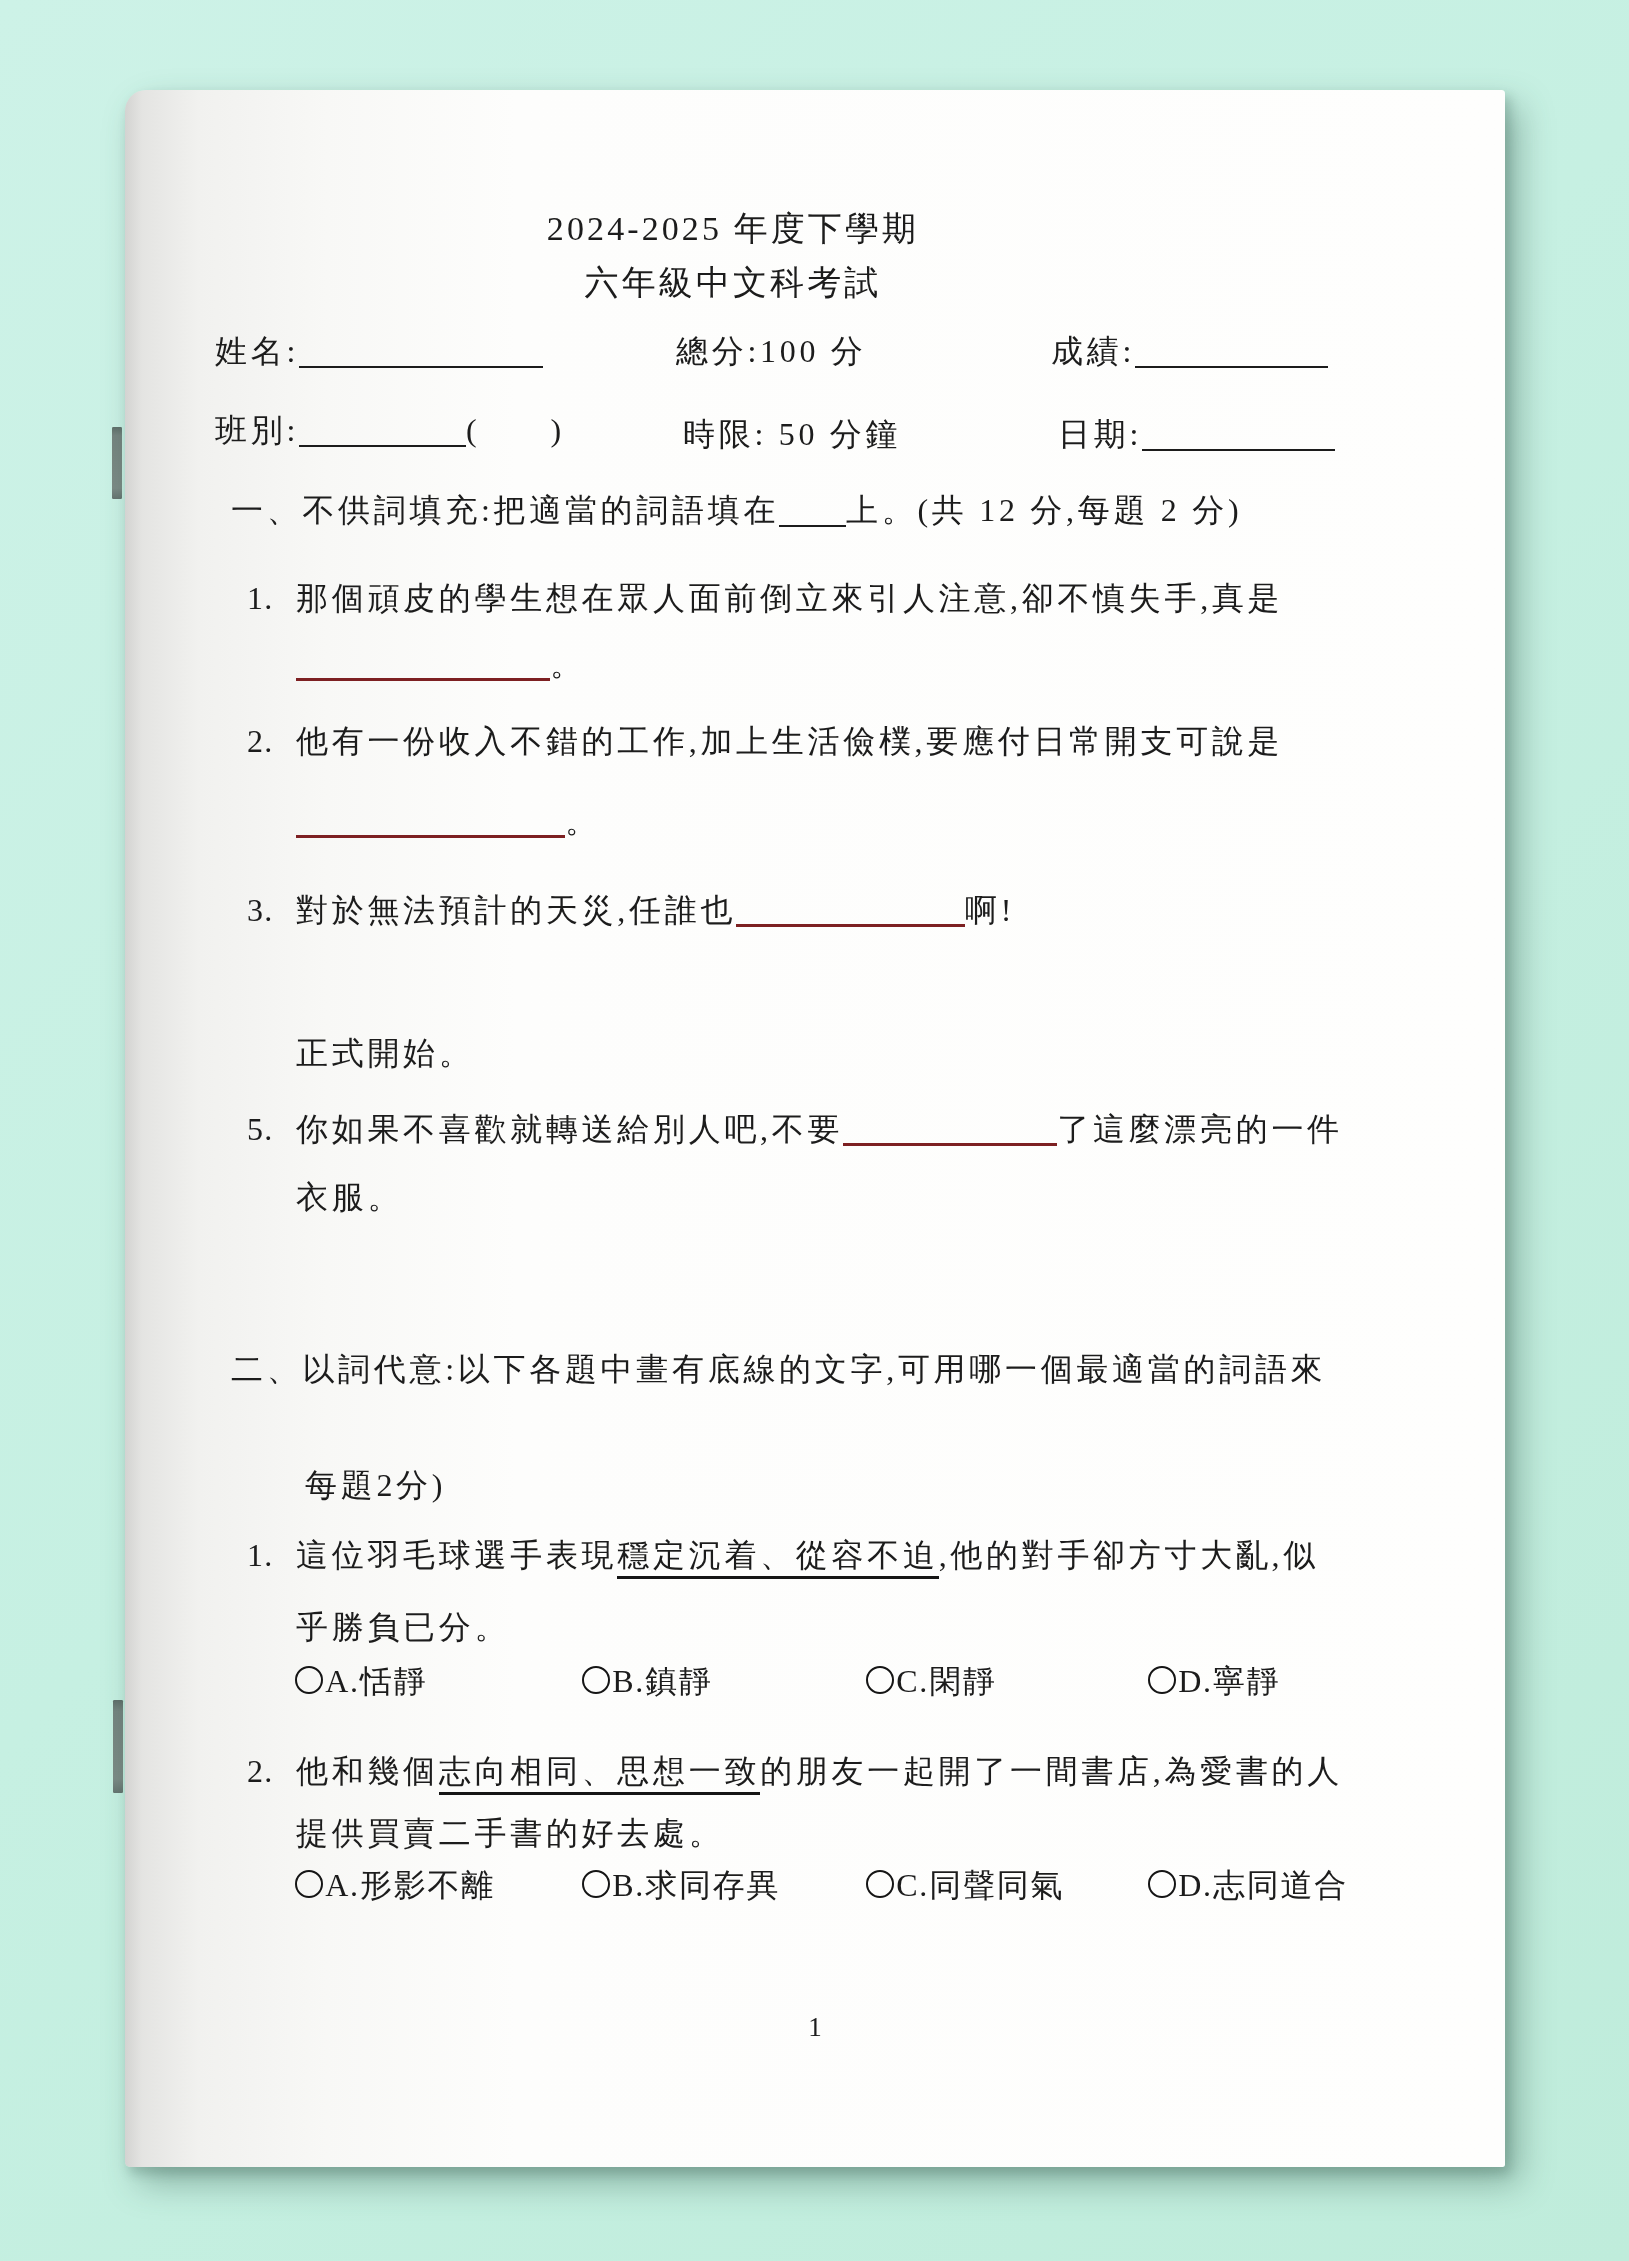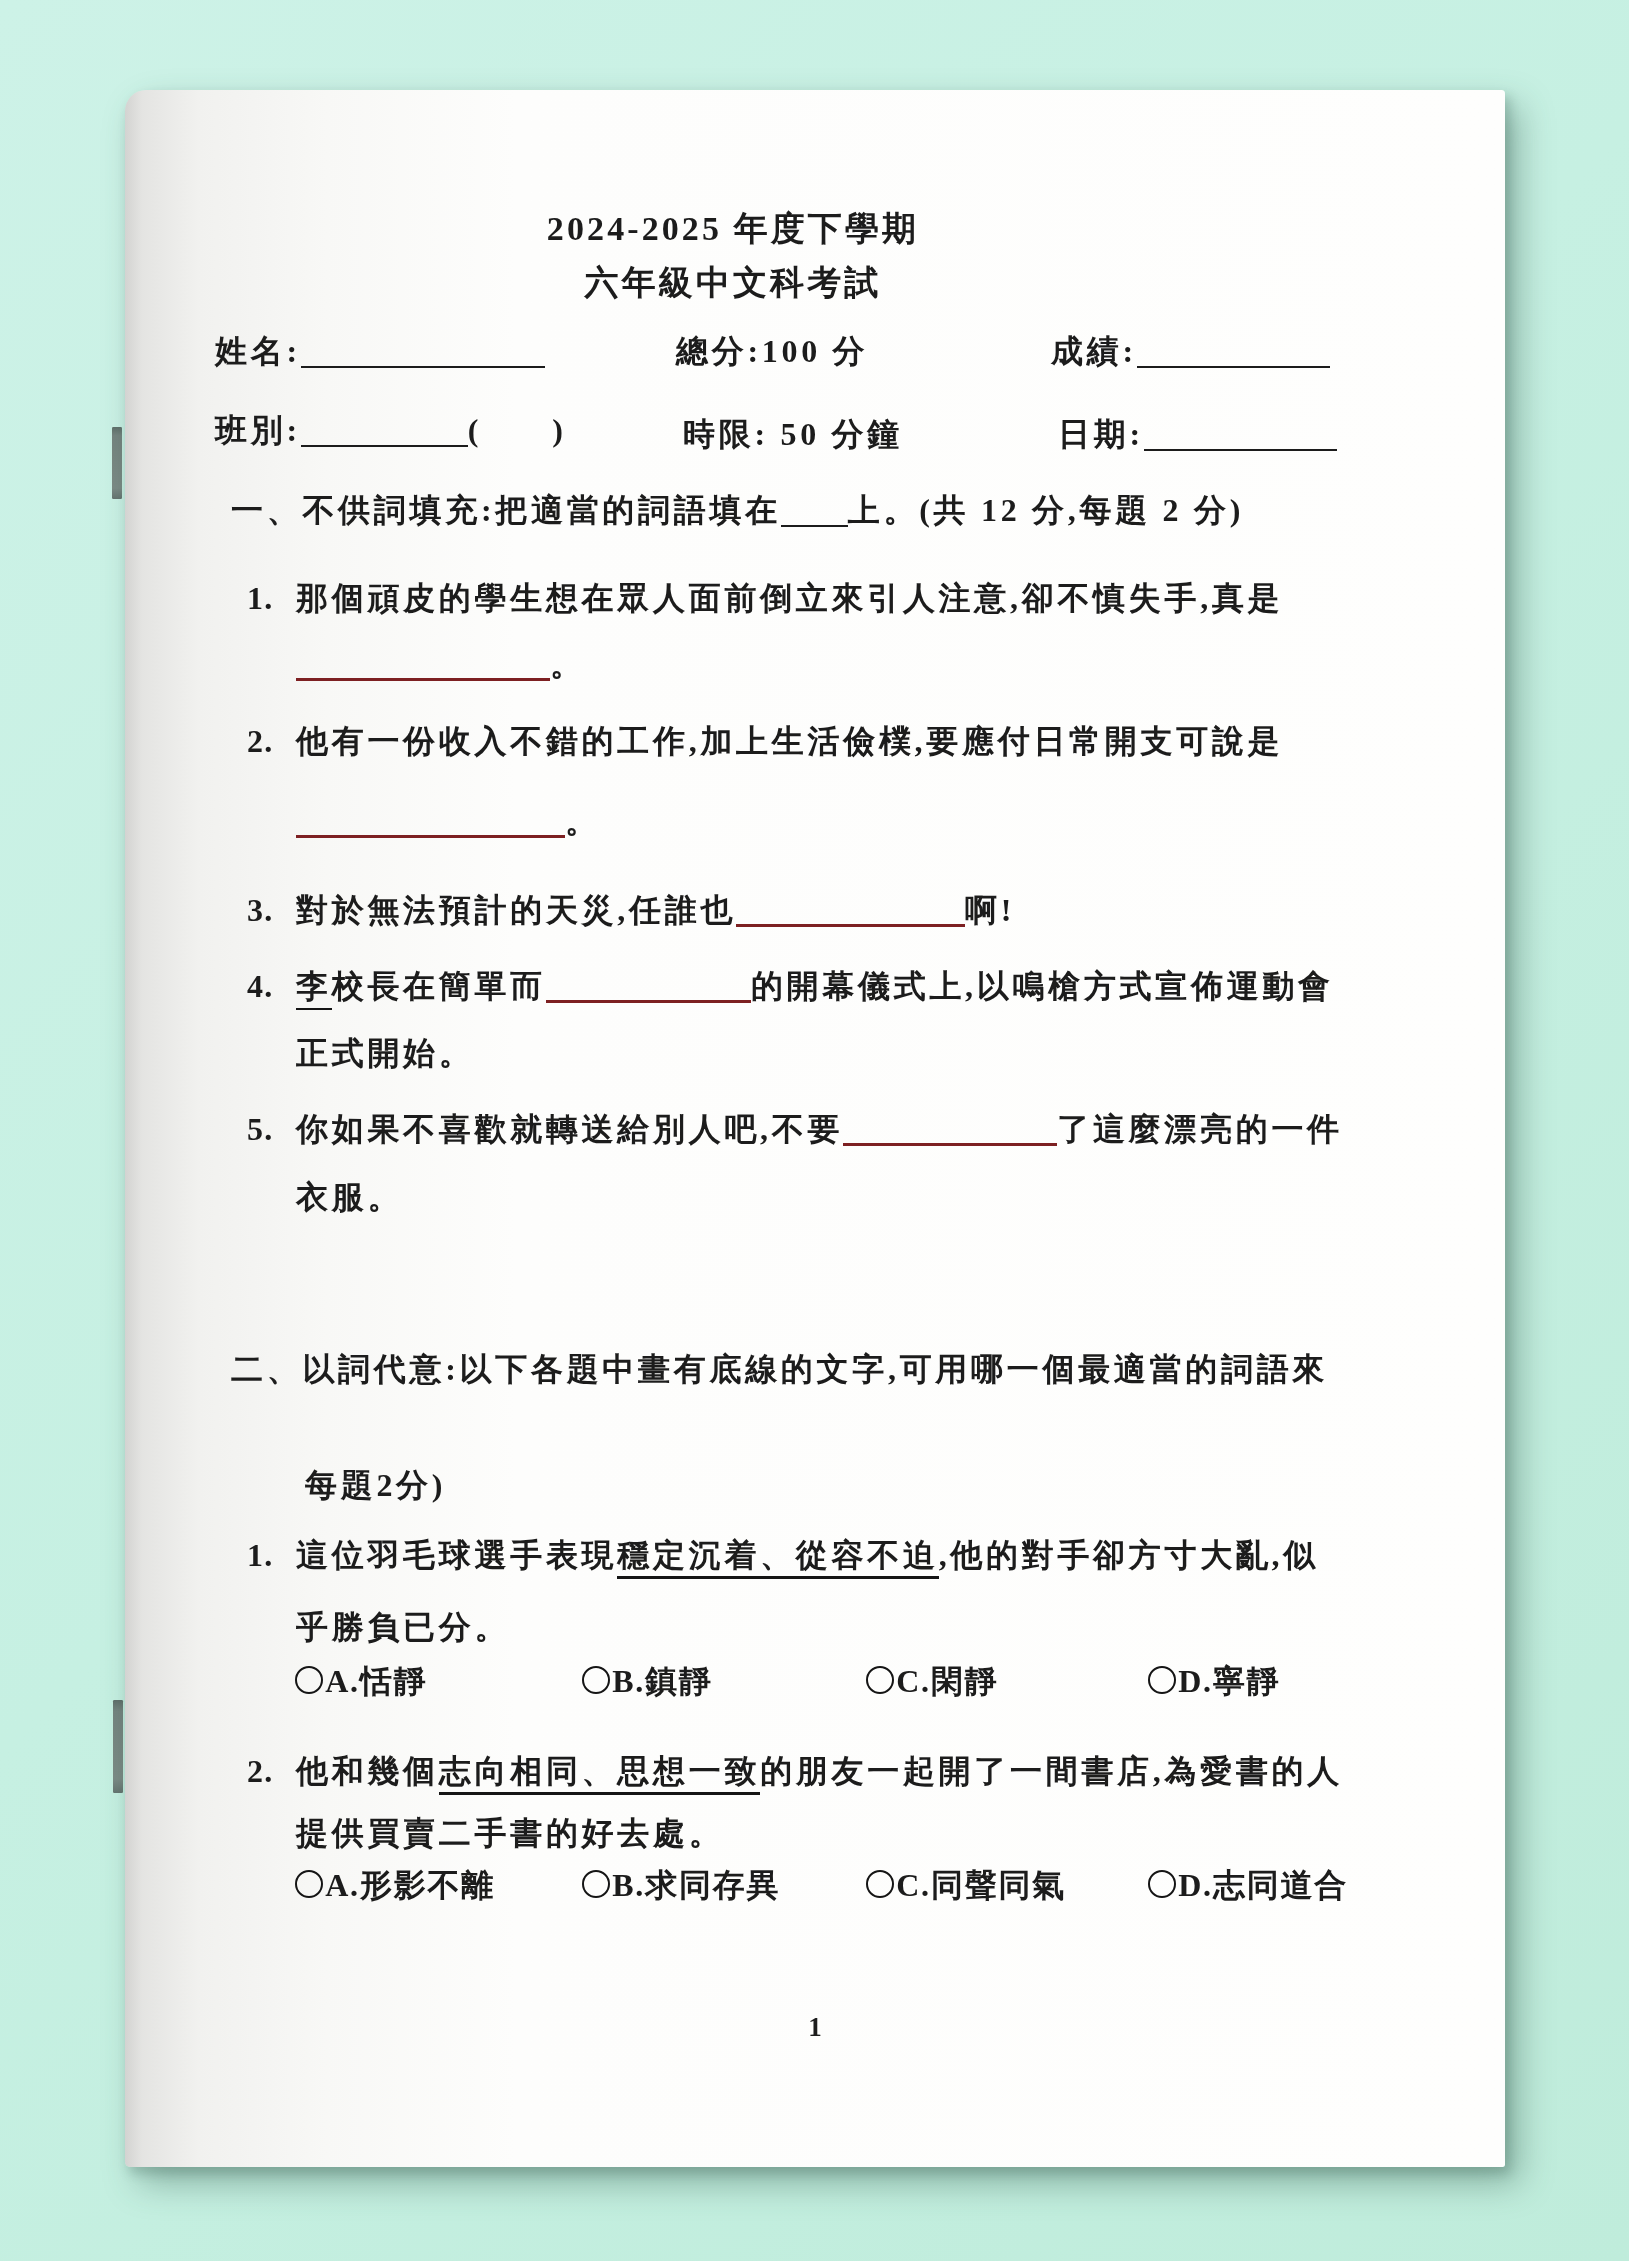--- a/index.html
+++ b/index.html
@@ -35,21 +35,20 @@
     width: 1380px;
     height: 2077px;
     background:
       linear-gradient(90deg,
         #d3d3d1 0px, #e4e4e2 17px, #f1f1ef 73px,
         #f8f8f6 202px, #fdfdfc 391px, #fefefd 100%);
     border-radius: 21px 3.7px 2.4px 4.9px;
     box-shadow:
       13.4px 16px 34px rgba(44, 84, 72, 0.38),
       4.9px 6.1px 11px rgba(44, 84, 72, 0.22);
-    font-weight: bold;
   }
 
   
   .row {
     position: absolute;
     white-space: pre;
     font-size: 32px;
     letter-spacing: 3.7px;
     line-height: 40px;
     color: #1c1c1c;
@@ -137,21 +136,20 @@
     <div class="row" style="top:400px; left:106px"><span>一、不供詞填充:把適當的詞語填在</span><span class="blank" style="width:67px"></span><span>上。(共 12 分,每題 2 分)</span></div>
 
     <div class="row" style="top:488px; left:122px"><span class="qnum">1.</span><span>那個頑皮的學生想在眾人面前倒立來引人注意,卻不慎失手,真是</span></div>
     <div class="row" style="top:553px; left:171px"><span class="blank red" style="width:254px"></span><span>。</span></div>
 
     <div class="row" style="top:631px; left:122px"><span class="qnum">2.</span><span>他有一份收入不錯的工作,加上生活儉樸,要應付日常開支可說是</span></div>
     <div class="row" style="top:710px; left:171px"><span class="blank red" style="width:269px"></span><span>。</span></div>
 
     <div class="row" style="top:799px; left:122px"><span class="qnum">3.</span><span>對於無法預計的天災,任誰也</span><span class="blank red" style="width:229px"></span><span>啊!</span></div>
 
-    <div class="row" style="top:875px; left:122px"><span class="qnum">4.</span><span class="uline thin">李</span><span>校長在簡單而</span><span class="blank red" style="width:205px"></span><span>的開幕儀式上,以鳴槍方式宣佈運動會</span></div>
     <div class="row" style="top:943px; left:171px">正式開始。</div>
 
     <div class="row" style="top:1018px; left:122px"><span class="qnum">5.</span><span>你如果不喜歡就轉送給別人吧,不要</span><span class="blank red" style="width:214px"></span><span>了這麼漂亮的一件</span></div>
     <div class="row" style="top:1087px; left:171px">衣服。</div>
 
 
     <div class="row" style="top:1259px; left:106px">二、以詞代意:以下各題中畫有底線的文字,可用哪一個最適當的詞語來</div>
     <div class="row" style="top:1375px; left:180px">每題2分)</div>
 
     <div class="row" style="top:1445px; left:122px"><span class="qnum">1.</span><span>這位羽毛球選手表現</span><span class="uline">穩定沉着、從容不迫</span><span>,他的對手卻方寸大亂,似</span></div>

